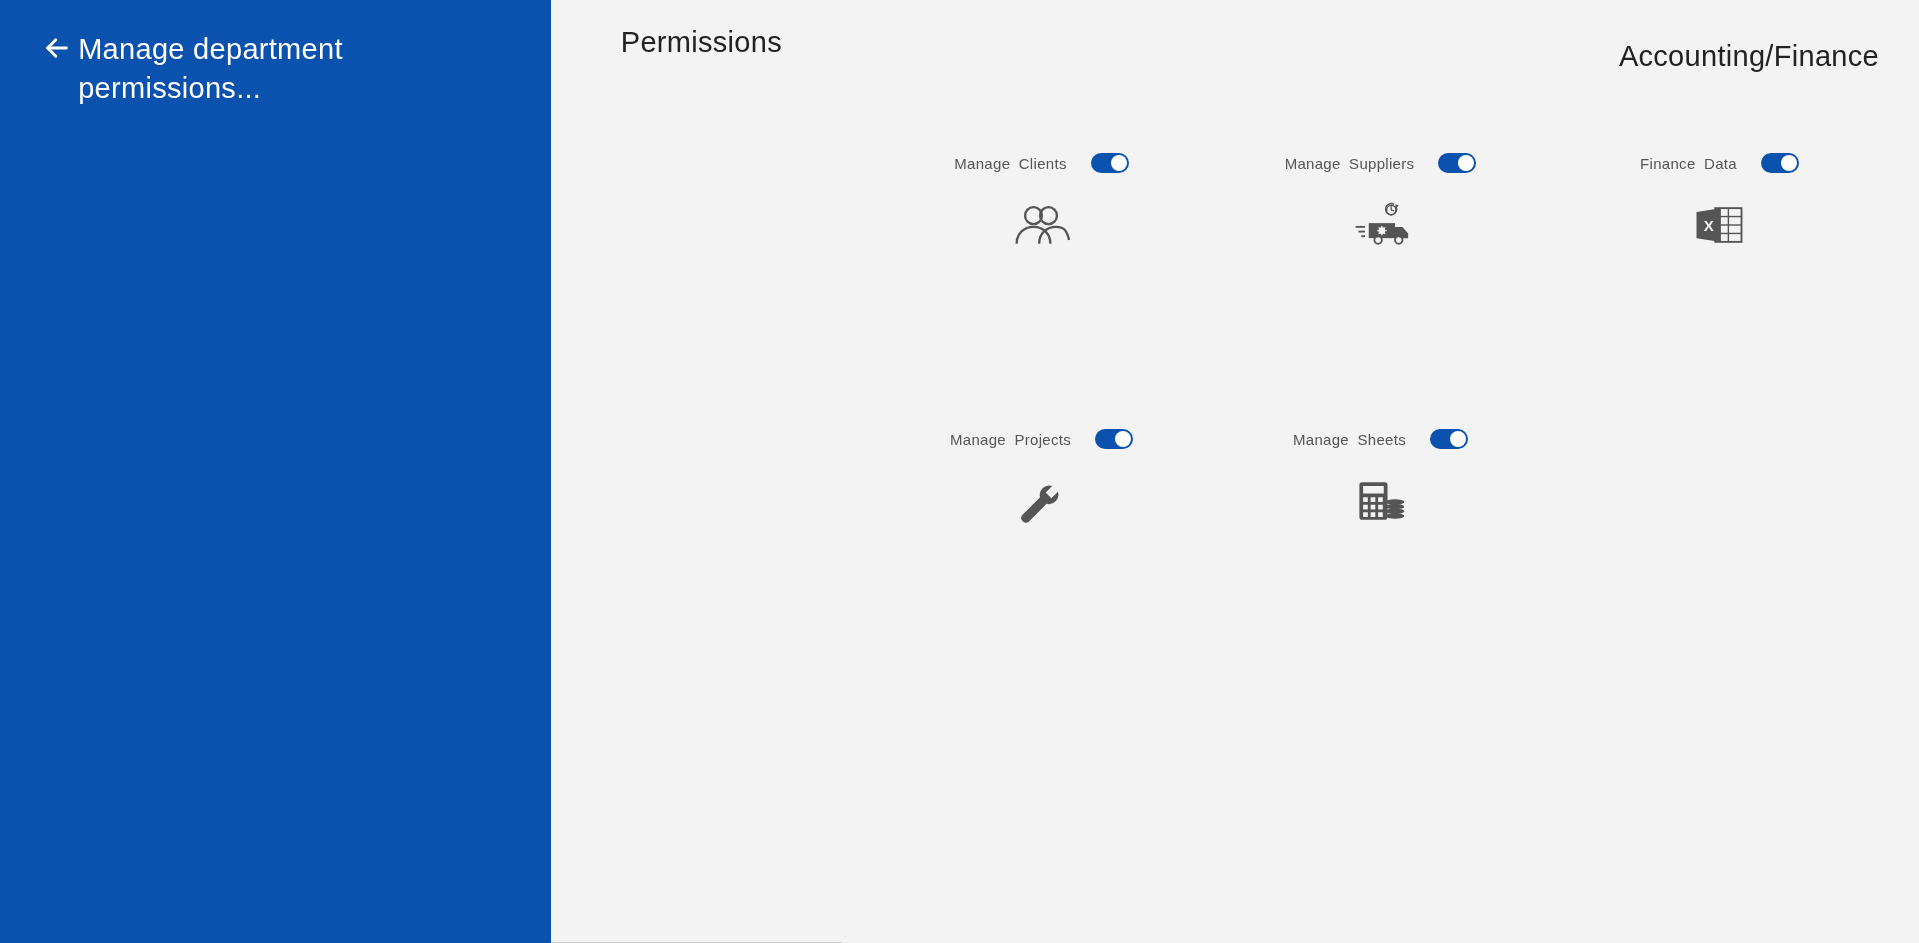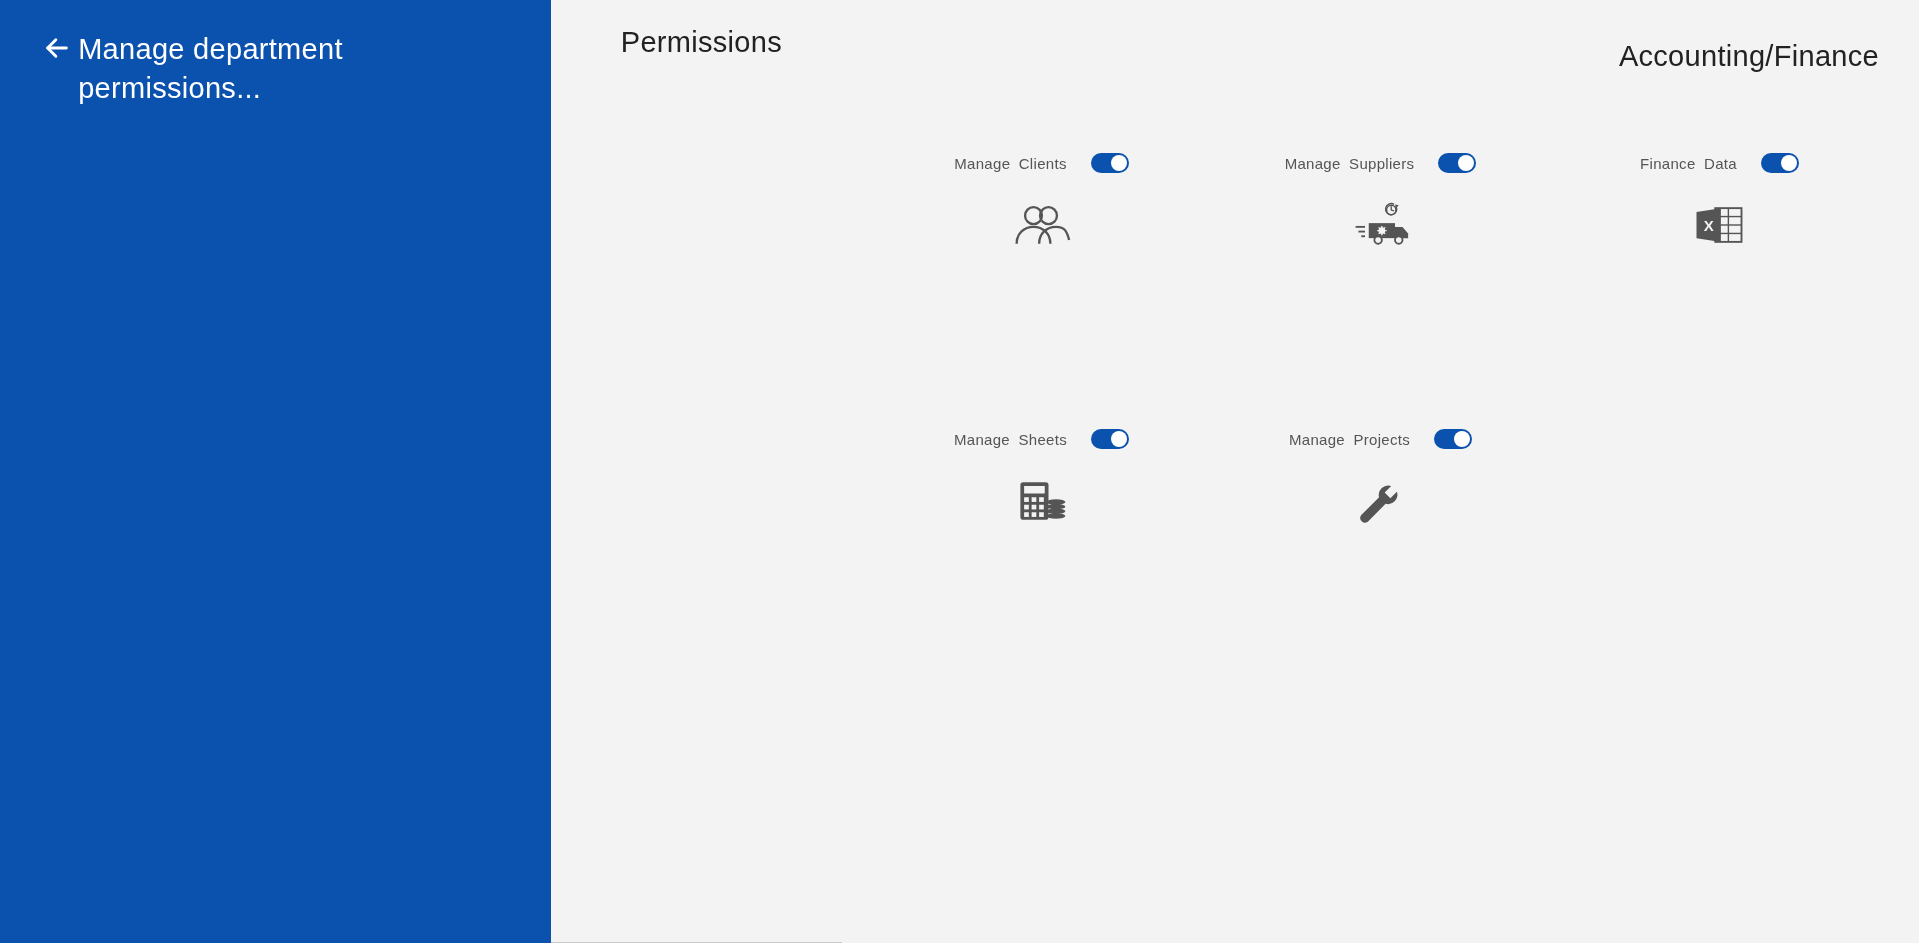--- a/index.html
+++ b/index.html
@@ -313,20 +313,34 @@
             <line x1="28" y1="33" x2="56" y2="33" stroke="#555" stroke-width="1.5"></line>
             <line x1="42" y1="6" x2="42" y2="42" stroke="#555" stroke-width="1.5"></line>
             <polygon points="8,10 34,6 34,42 8,38" fill="#555"></polygon>
             <text x="21" y="30" fill="#f3f3f3" font-size="16" font-family="Arial" text-anchor="middle" font-weight="bold">X</text>
           </svg>
         </div>
       </div>
 
       <div class="perm">
         <div class="perm-row">
+          <span class="perm-label">Manage Projects</span>
+          <button class="toggle on">
+              <span class="knob"></span>
+            </button>
+        </div>
+        <div class="perm-icon">
+          <svg viewBox="0 0 64 48">
+            <path d="M44 8a10 10 0 0 0-13 12L12 39a5 5 0 0 0 7 7l19-19a10 10 0 0 0 12-13l-7 7-6-6z" fill="#555"></path>
+          </svg>
+        </div>
+      </div>
+
+      <div class="perm">
+        <div class="perm-row">
           <span class="perm-label">Manage Sheets</span>
           <button class="toggle on">
               <span class="knob"></span>
             </button>
         </div>
         <div class="perm-icon">
           <svg viewBox="0 0 64 48">
             <rect x="10" y="4" width="30" height="40" rx="3" fill="#555"></rect>
             <rect x="14" y="8" width="22" height="8" fill="#f3f3f3"></rect>
             <g fill="#f3f3f3">
@@ -341,29 +355,15 @@
                 <rect x="30" y="36" width="5" height="5"></rect>
             </g>
             <ellipse cx="48" cy="40" rx="10" ry="3" fill="#555"></ellipse>
             <ellipse cx="48" cy="35" rx="10" ry="3" fill="#555"></ellipse>
             <ellipse cx="48" cy="30" rx="10" ry="3" fill="#555"></ellipse>
             <ellipse cx="48" cy="25" rx="10" ry="3" fill="#555"></ellipse>
           </svg>
         </div>
       </div>
 
-      <div class="perm">
-        <div class="perm-row">
-          <span class="perm-label">Manage Projects</span>
-          <button class="toggle on">
-              <span class="knob"></span>
-            </button>
-        </div>
-        <div class="perm-icon">
-          <svg viewBox="0 0 64 48">
-            <path d="M44 8a10 10 0 0 0-13 12L12 39a5 5 0 0 0 7 7l19-19a10 10 0 0 0 12-13l-7 7-6-6z" fill="#555"></path>
-          </svg>
-        </div>
-      </div>
-
     </div>
   </div>
 </div>
 
 </body></html>

